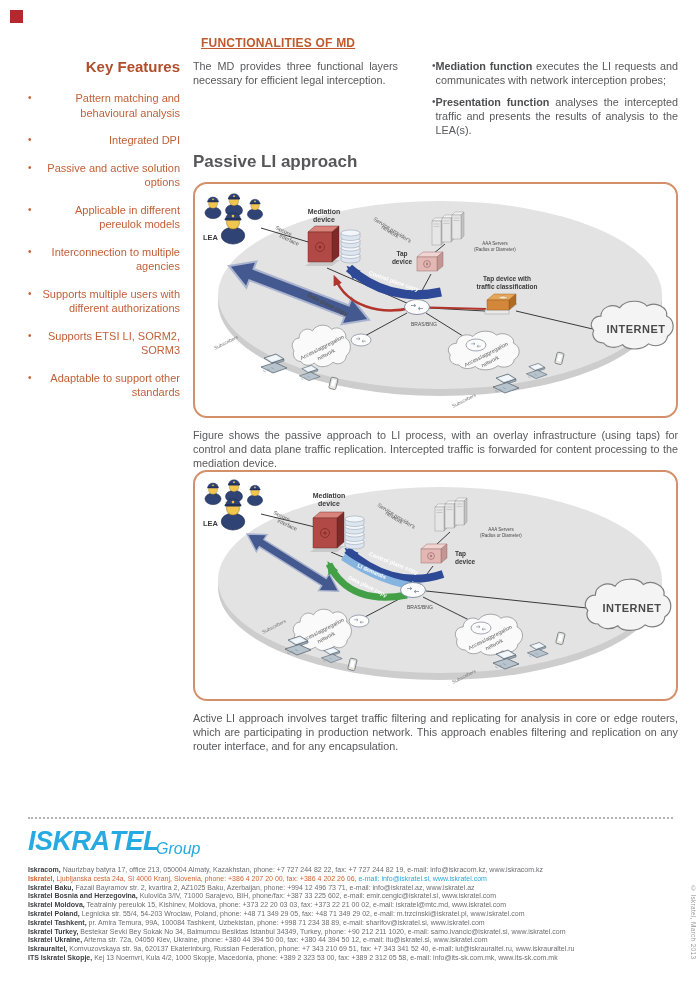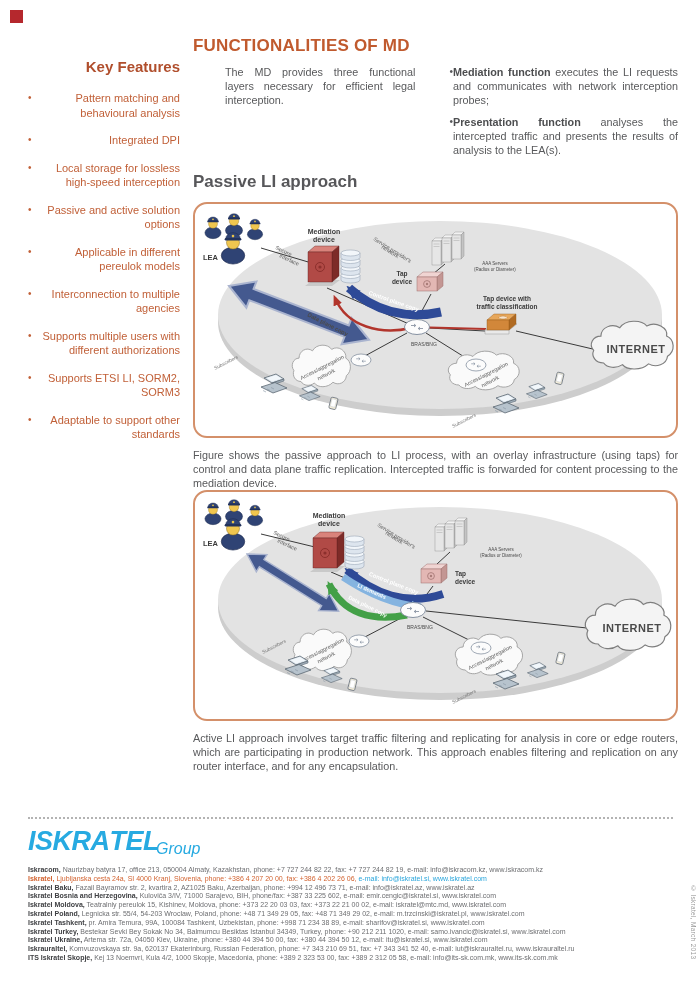--- a/index.html
+++ b/index.html
@@ -10,23 +10,23 @@
   
   .sidebar{position:absolute;left:28px;top:58px;width:152px;text-align:right;}
   .sidebar h2{margin:0 0 16px 0;font-size:15px;font-weight:bold;color:#b04e2c;}
   .sidebar ul{list-style:none;margin:0;padding:0;}
   .sidebar li{position:relative;padding-left:10px;margin-bottom:13px;
               font-size:11px;line-height:14.5px;color:#c16038;}
   .sidebar li::before{content:"\2022";position:absolute;left:0;top:0;font-size:10px;color:#c16038;}
 
   
   .main{position:absolute;left:193px;top:36px;width:485px;}
-  .main h1{margin:0 0 9px 0;font-size:17px;font-weight:bold;color:#c05a2e;letter-spacing:.2px;}
+  .main h1{margin:0 0 9px 8px;font-size:12px;font-weight:bold;color:#c05a2e;letter-spacing:.2px;text-decoration:underline;}
   .cols{display:flex;gap:34px;}
-  .col-l{width:205px;margin-left:32px;}
+  .col-l{width:205px;}
   .col-r{width:246px;}
   .body-txt{font-size:10.8px;line-height:14px;text-align:justify;color:#58595b;margin:0;}
   .bullet{display:flex;gap:0;margin-top:12px;}
   .bullet .dot{flex:0 0 auto;font-size:10px;line-height:14px;color:#58595b;}
   .bullet .dot::before{content:"\2022";}
   .bullet p{margin:0;}
   .bullet b{color:#4d4e50;}
   .sec-head{margin:15px 0 10px 0;font-size:17px;font-weight:bold;color:#57575a;}
   .diagram{width:481px;height:232px;border:2px solid #d4906a;border-radius:14px;
            background:#fff;overflow:hidden;}
@@ -144,21 +144,20 @@
 </svg>
 
 <div class="page">
   <div class="corner-mark"></div>
 
   <div class="sidebar">
     <h2>Key Features</h2>
     <ul>
       <li>Pattern matching and behavioural analysis</li>
       <li>Integrated DPI</li>
-      <li>Local storage for lossless high-speed interception</li>
       <li>Passive and active solution options</li>
       <li>Applicable in different pereulok models</li>
       <li>Interconnection to multiple agencies</li>
       <li>Supports multiple users with different authorizations</li>
       <li>Supports ETSI LI, SORM2, SORM3</li>
       <li>Adaptable to support other standards</li>
     </ul>
   </div>
 
   <div class="main">

